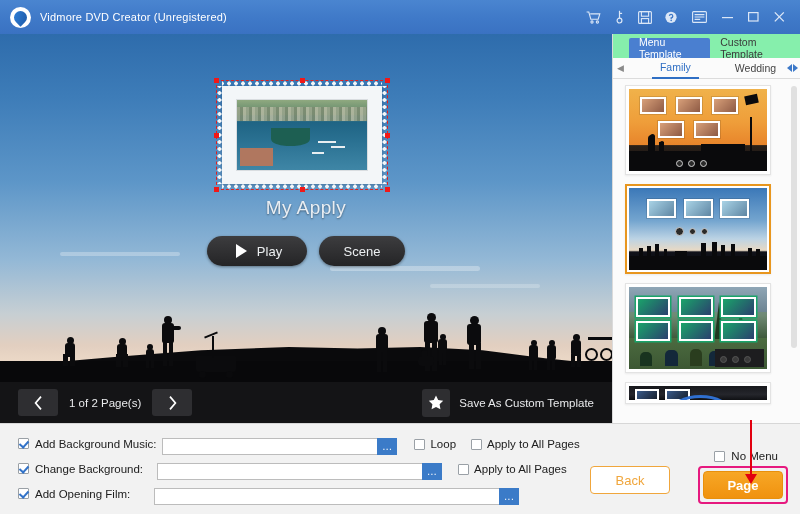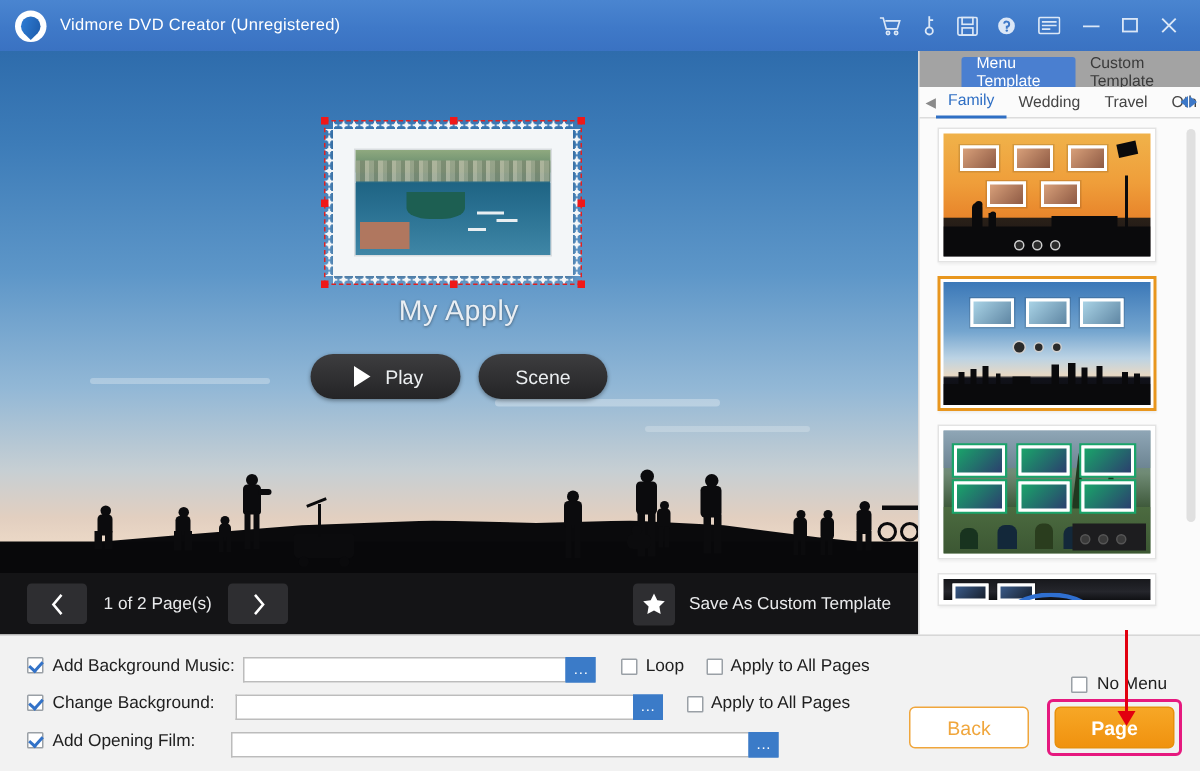--- a/index.html
+++ b/index.html
@@ -168,39 +168,39 @@
   }
   .savetpl span { color: #e9eaec; font-size: 11.5px; }
 
   
   .rpanel {
     position: absolute; left: 612px; top: 34px; width: 188px; height: 389px;
     background: #fbfbfb; border-left: 1px solid #dadada;
   }
   .tabrow {
     height: 24px; display: flex; align-items: flex-end;
-    background: #a3a3a3; padding-left: 28px; padding-top: 4px;
+    background: #86efac; padding-left: 16px; padding-top: 4px;
   }
   .tab {
     height: 20px; padding: 0 10px; font-size: 10.5px;
     display: flex; align-items: center; justify-content: center;
     color: #3a3a3a; cursor: pointer; border-radius: 2px 2px 0 0;
   }
   .tab.active { background: #4a7fd0; color: #ffffff; }
   .subtabrow {
     height: 21px; display: flex; align-items: center;
     border-bottom: 1px solid #dcdcdc; background: #fbfbfb;
     position: relative; padding-left: 4px;
   }
   .subarrow-l {
     font-size: 9px; color: #8a8a8a; width: 10px; text-align: center; cursor: pointer;
   }
   .subtab {
     font-size: 10.5px; color: #444; padding: 0 8px; cursor: pointer;
-    height: 21px; display: flex; align-items: center; white-space: nowrap;
+    height: 21px; display: flex; align-items: center; white-space: nowrap; margin-left: 28px;
   }
   .subtab.active { color: #2f6fc4; border-bottom: 2px solid #2f6fc4; }
   .subnav {
     position: absolute; right: 2px; display: flex; align-items: center; gap: 1px;
   }
   .subnav i {
     width: 0; height: 0; border-top: 4px solid transparent;
     border-bottom: 4px solid transparent; cursor: pointer;
   }
   .subnav i.lt { border-right: 5px solid #3c78c8; }
@@ -265,21 +265,21 @@
   .fbrowse {
     width: 20px; height: 17px; background: #3b7bc8; color: #fff;
     font-size: 10px; display: flex; align-items: center; justify-content: center;
     border: 1px solid #3b7bc8; cursor: pointer; letter-spacing: .5px;
   }
   .inlinecb { display: flex; align-items: center; }
   .inlinecb .flabel { margin-left: 5px; }
 
   .actions {
     position: absolute; right: 12px; bottom: 10px;
-    display: flex; align-items: center; gap: 12px;
+    display: flex; gap: 28px;
   }
   .abtn {
     width: 80px; height: 28px; border-radius: 4px; font-size: 13px;
     display: flex; align-items: center; justify-content: center; cursor: pointer;
   }
   .abtn.ghost { background: #ffffff; border: 1px solid #f0a63c; color: #f0a63c; }
   .abtn.primary {
     background: linear-gradient(180deg,#f7a726,#f0920f); color: #ffffff;
     border: 1px solid #e8900c; font-weight: bold;
   }

